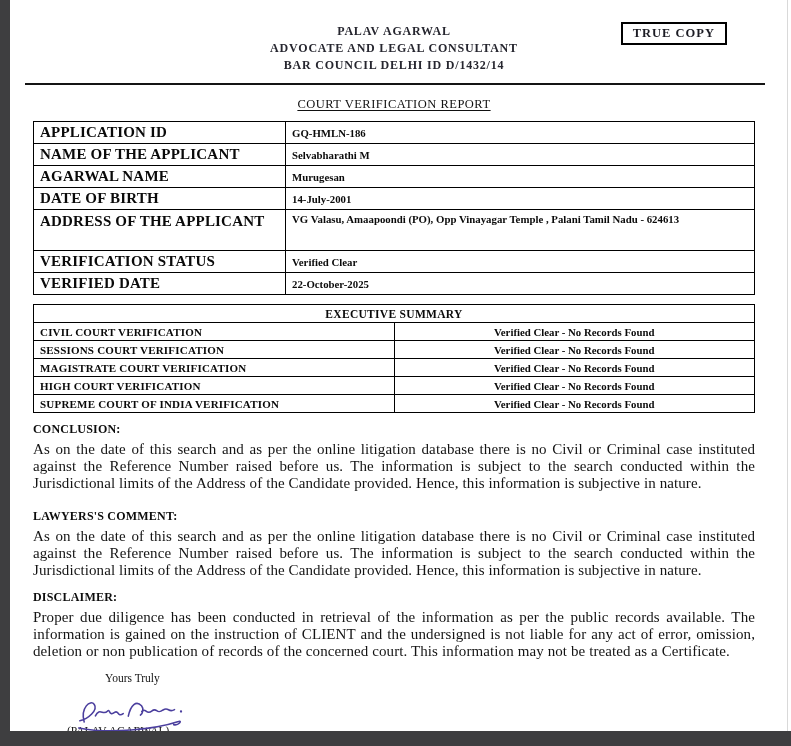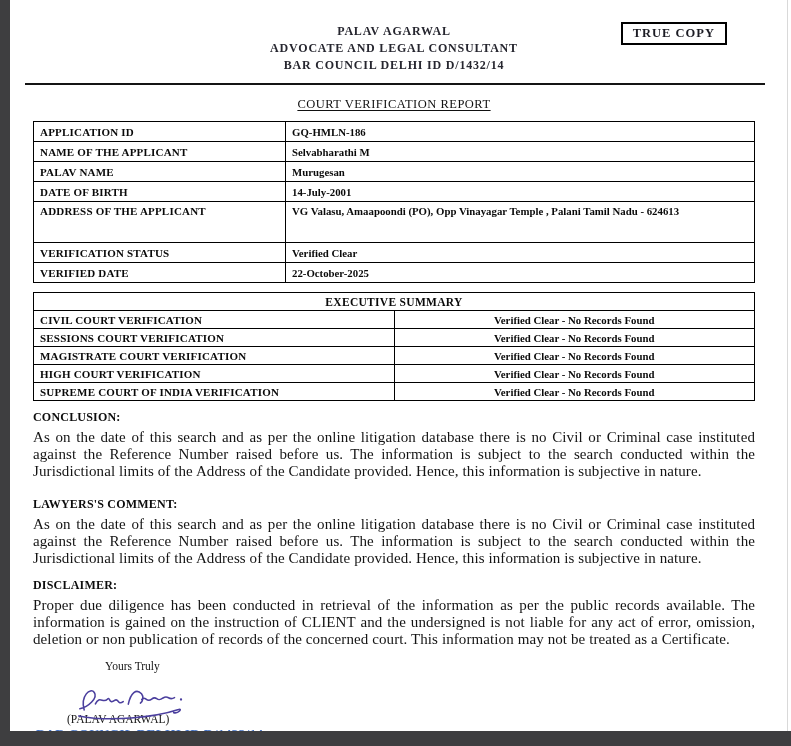--- a/index.html
+++ b/index.html
@@ -33,21 +33,21 @@
 
   hr.rule { border: none; border-top: 2px solid #141414; margin: 9px -10px 0 -8px; }
 
   .title { text-align: center; margin-top: 9px; }
   .title span { font-weight: normal; font-size: 12.5px; letter-spacing: 0.5px;
                 text-decoration: underline; text-underline-offset: 2px; color: #111; }
 
   table { width: 100%; border-collapse: collapse; table-layout: fixed; }
   table.details { margin-top: 9px; }
   table.details td { border: 1px solid #000; padding: 2px 6px; font-weight: bold;
-                     font-size: 11px; height: 20px; color: #0a0a0a; }
+                     font-size: 15px; height: 20px; color: #0a0a0a; }
   table.details td.lbl { width: 252px; letter-spacing: 0.2px; }
   table.details td.val { font-size: 10.8px; }
   table.details tr.addr td { height: 41px; vertical-align: top; padding-top: 3px; }
 
   table.summary { margin-top: 9px; border-radius: 26px; }
   table.summary th, table.summary td { border: 1px solid #000; padding: 2px 6px;
                      font-weight: bold; font-size: 11px; color: #0a0a0a; height: 18px; }
   table.summary th { text-align: center; font-size: 11.5px; letter-spacing: 0.3px; }
   table.summary td.lbl { width: 267px; letter-spacing: 0.2px; }
   table.summary td.val { text-align: center; font-size: 10.8px; }
@@ -91,21 +91,21 @@
       <tbody>
           <tr>
         <td class="lbl">APPLICATION ID</td>
         <td class="val">GQ-HMLN-186</td>
       </tr>
       <tr>
         <td class="lbl">NAME OF THE APPLICANT</td>
         <td class="val">Selvabharathi M</td>
       </tr>
       <tr>
-        <td class="lbl">PALAV NAME</td>
+        <td class="lbl">AGARWAL NAME</td>
         <td class="val">Murugesan</td>
       </tr>
       <tr>
         <td class="lbl">DATE OF BIRTH</td>
         <td class="val">14-July-2001</td>
       </tr>
       <tr class="addr">
         <td class="lbl">ADDRESS OF THE APPLICANT</td>
         <td class="val">VG Valasu, Amaapoondi (PO), Opp Vinayagar Temple , Palani Tamil Nadu - 624613</td>
       </tr>

